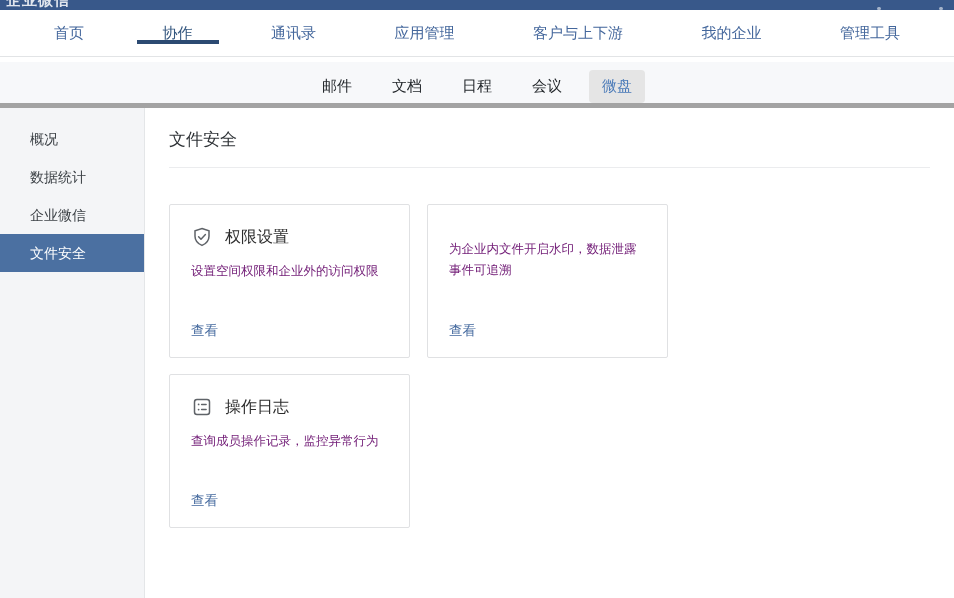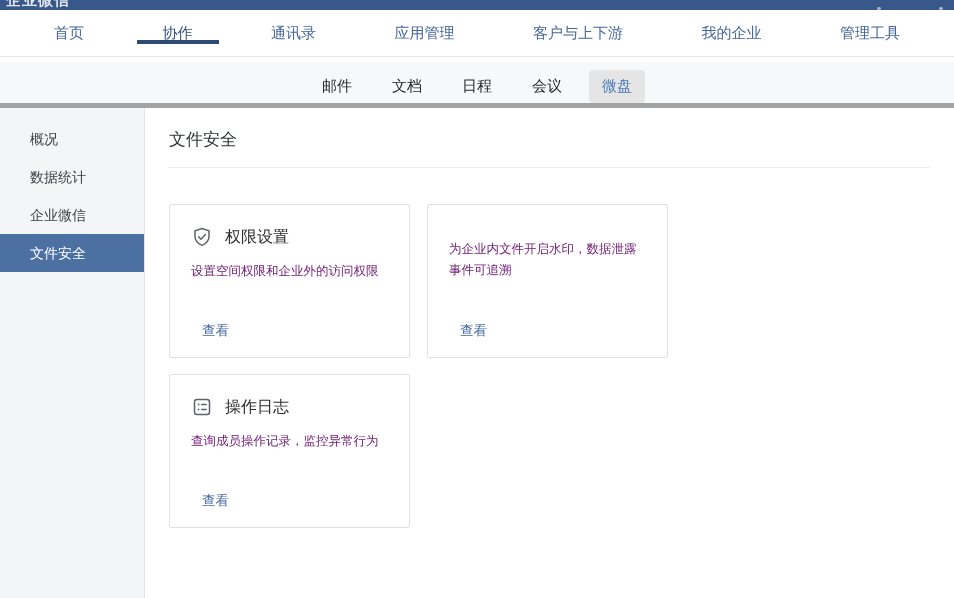--- a/index.html
+++ b/index.html
@@ -44,21 +44,21 @@
 
   
   .cards { margin-top:36px; width:625px; display:flex; flex-wrap:wrap; gap:16px 17px; }
   .card { position:relative; width:241px; height:154px; background:#fff;
     border:1px solid #e0e1e3; border-radius:2px; padding:21px 21px 0 21px; }
   .card-head { display:flex; align-items:center; gap:12px; }
   .card-icon { width:22px; height:22px; flex:0 0 22px; color:#5f6368; }
   .card-icon svg { width:22px; height:22px; display:block; }
   .card-title { font-size:16px; color:#2d2d2d; }
   .card-desc { margin-top:13px; font-size:12.5px; line-height:1.65; color:#701a75; }
-  .card-action { position:absolute; left:32px; bottom:17px; display:flex; align-items:center;
+  .card-action { position:absolute; left:21px; bottom:17px; display:flex; align-items:center;
     gap:6px; font-size:13.5px; color:#44699e; cursor:pointer; }
   .card-action .lock { width:12px; height:12px; color:#4a72aa; }
   .card-action .lock svg { width:12px; height:12px; display:block; }
 </style>
 </head>
 <body>
 
 <div id="app">
 
   <div class="topbar">

